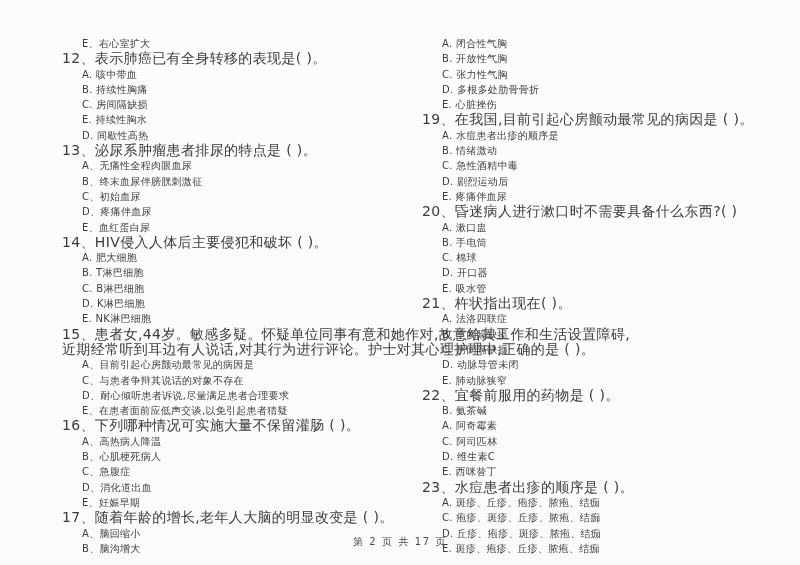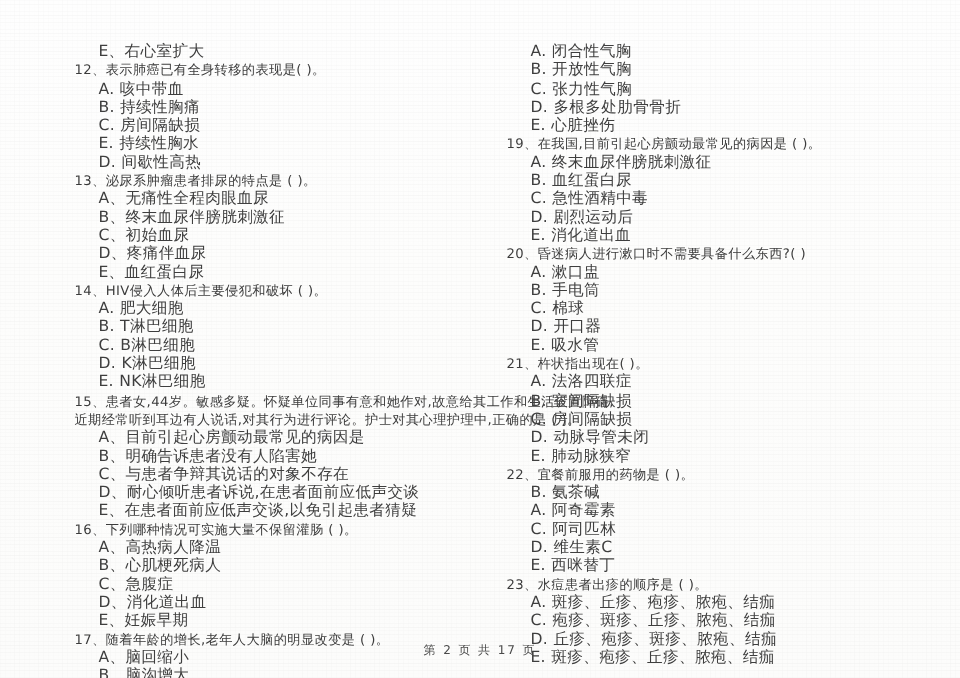--- a/index.html
+++ b/index.html
@@ -32,38 +32,38 @@
   }
   .col {
     box-sizing: border-box;
     width: 400px;
     padding-top: 36px;
   }
   .col-left  { padding-left: 62px; padding-right: 8px; }
   .col-right { padding-left: 22px; padding-right: 20px; }
 
   .q-line {
-    font-size: 11px;
+    font-size: 14px;
     line-height: 15.3px;
     letter-spacing: 0.35px;
     white-space: nowrap;
     color: #3c3c3c;
     text-indent: 0;
   }
   .q-stem {
     text-indent: 0px;
     white-space: nowrap;
   }
   .q-cont {
     text-indent: 0px;
     white-space: nowrap;
   }
   .opt {
     padding-left: 20px;
-    font-size: 13px;
+    font-size: 10px;
     line-height: 15.3px;
     letter-spacing: 0.3px;
     white-space: nowrap;
     color: #3f3f3f;
   }
 
   .footer {
     position: absolute;
     left: 0;
     bottom: 16px;
@@ -111,23 +111,22 @@
       <div class="q-line q-stem">14、HIV侵入人体后主要侵犯和破坏 (      )。</div>
       <div class="opt">A. 肥大细胞</div>
       <div class="opt">B. T淋巴细胞</div>
       <div class="opt">C. B淋巴细胞</div>
       <div class="opt">D. K淋巴细胞</div>
       <div class="opt">E. NK淋巴细胞</div>
 
       <div class="q-line q-stem">15、患者女,44岁。敏感多疑。怀疑单位同事有意和她作对,故意给其工作和生活设置障碍,</div>
       <div class="q-line q-cont">近期经常听到耳边有人说话,对其行为进行评论。护士对其心理护理中,正确的是 (      )。</div>
       <div class="opt">A、目前引起心房颤动最常见的病因是</div>
-      <div class="opt">B、明确告诉患者没有人陷害她</div>
       <div class="opt">C、与患者争辩其说话的对象不存在</div>
-      <div class="opt">D、耐心倾听患者诉说,在患者面前应低声交谈</div>
+      <div class="opt">D、耐心倾听患者诉说,尽量满足患者合理要求</div>
       <div class="opt">E、在患者面前应低声交谈,以免引起患者猜疑</div>
 
       <div class="q-line q-stem">16、下列哪种情况可实施大量不保留灌肠 (      )。</div>
       <div class="opt">A、高热病人降温</div>
       <div class="opt">B、心肌梗死病人</div>
       <div class="opt">C、急腹症</div>
       <div class="opt">D、消化道出血</div>
       <div class="opt">E、妊娠早期</div>
 
       <div class="q-line q-stem">17、随着年龄的增长,老年人大脑的明显改变是 (      )。</div>
@@ -138,25 +137,25 @@
 
     <div class="col col-right">
 
       <div class="opt">A. 闭合性气胸</div>
       <div class="opt">B. 开放性气胸</div>
       <div class="opt">C. 张力性气胸</div>
       <div class="opt">D. 多根多处肋骨骨折</div>
       <div class="opt">E. 心脏挫伤</div>
 
       <div class="q-line q-stem">19、在我国,目前引起心房颤动最常见的病因是 (      )。</div>
-      <div class="opt">A. 终末血尿伴膀胱刺激征</div>
-      <div class="opt">B. 血红蛋白尿</div>
+      <div class="opt">A. 水痘患者出疹的顺序是</div>
+      <div class="opt">B. 情绪激动</div>
       <div class="opt">C. 急性酒精中毒</div>
       <div class="opt">D. 剧烈运动后</div>
-      <div class="opt">E. 消化道出血</div>
+      <div class="opt">E. 疼痛伴血尿</div>
 
       <div class="q-line q-stem">20、昏迷病人进行漱口时不需要具备什么东西?(        )</div>
       <div class="opt">A. 漱口盅</div>
       <div class="opt">B. 手电筒</div>
       <div class="opt">C. 棉球</div>
       <div class="opt">D. 开口器</div>
       <div class="opt">E. 吸水管</div>
 
       <div class="q-line q-stem">21、杵状指出现在(        )。</div>
       <div class="opt">A. 法洛四联症</div>

